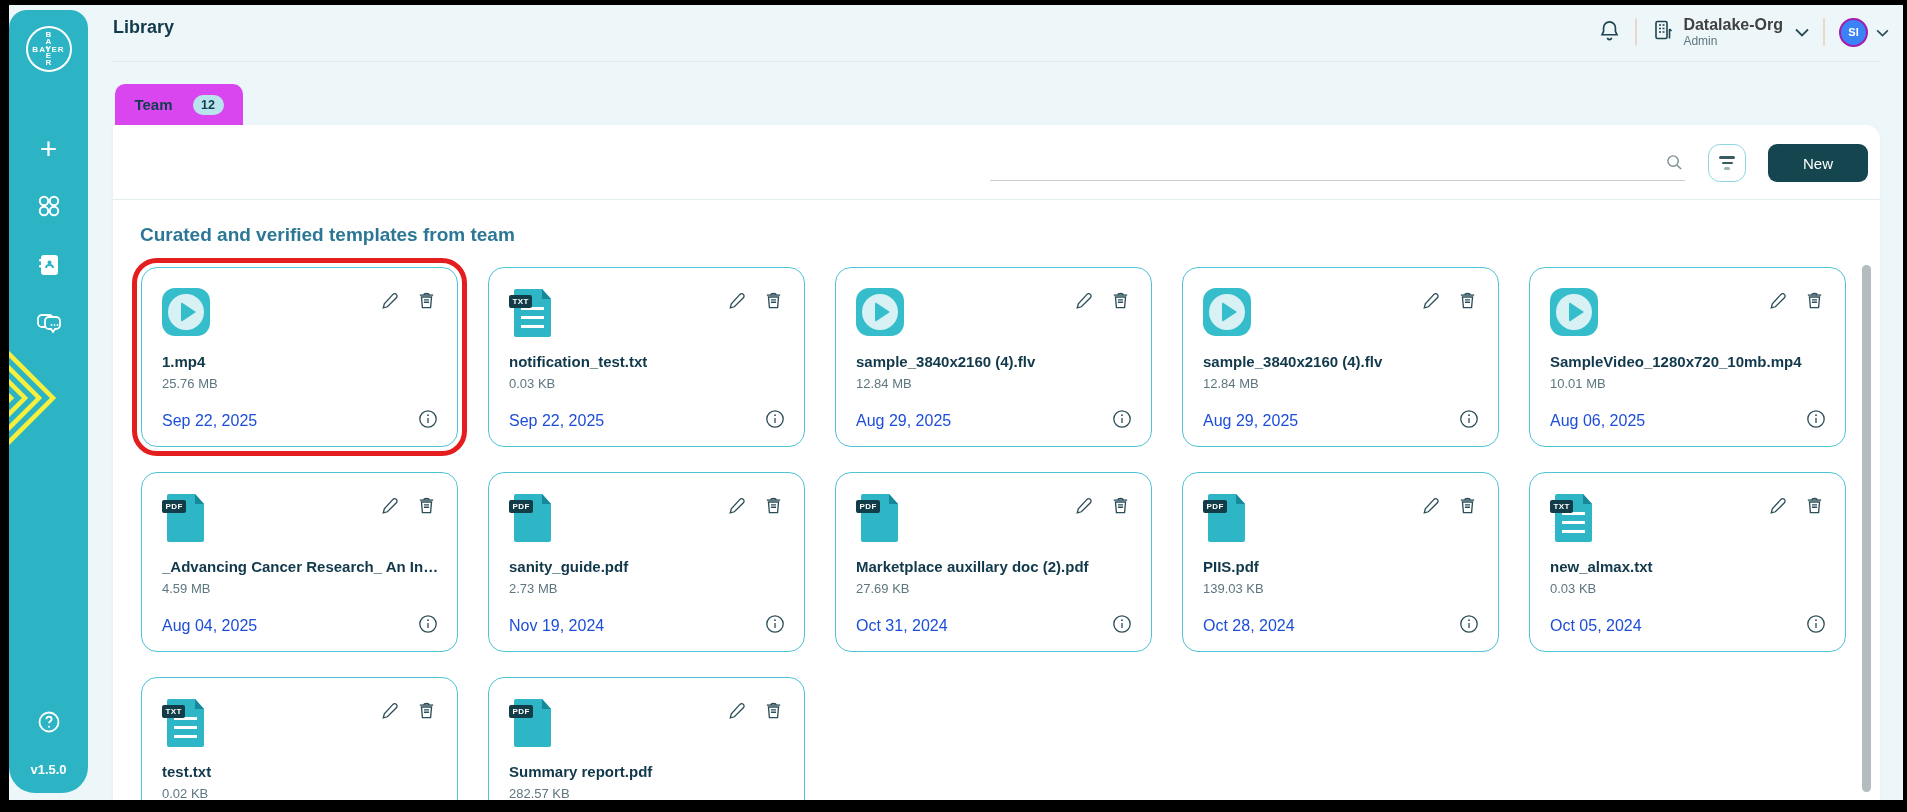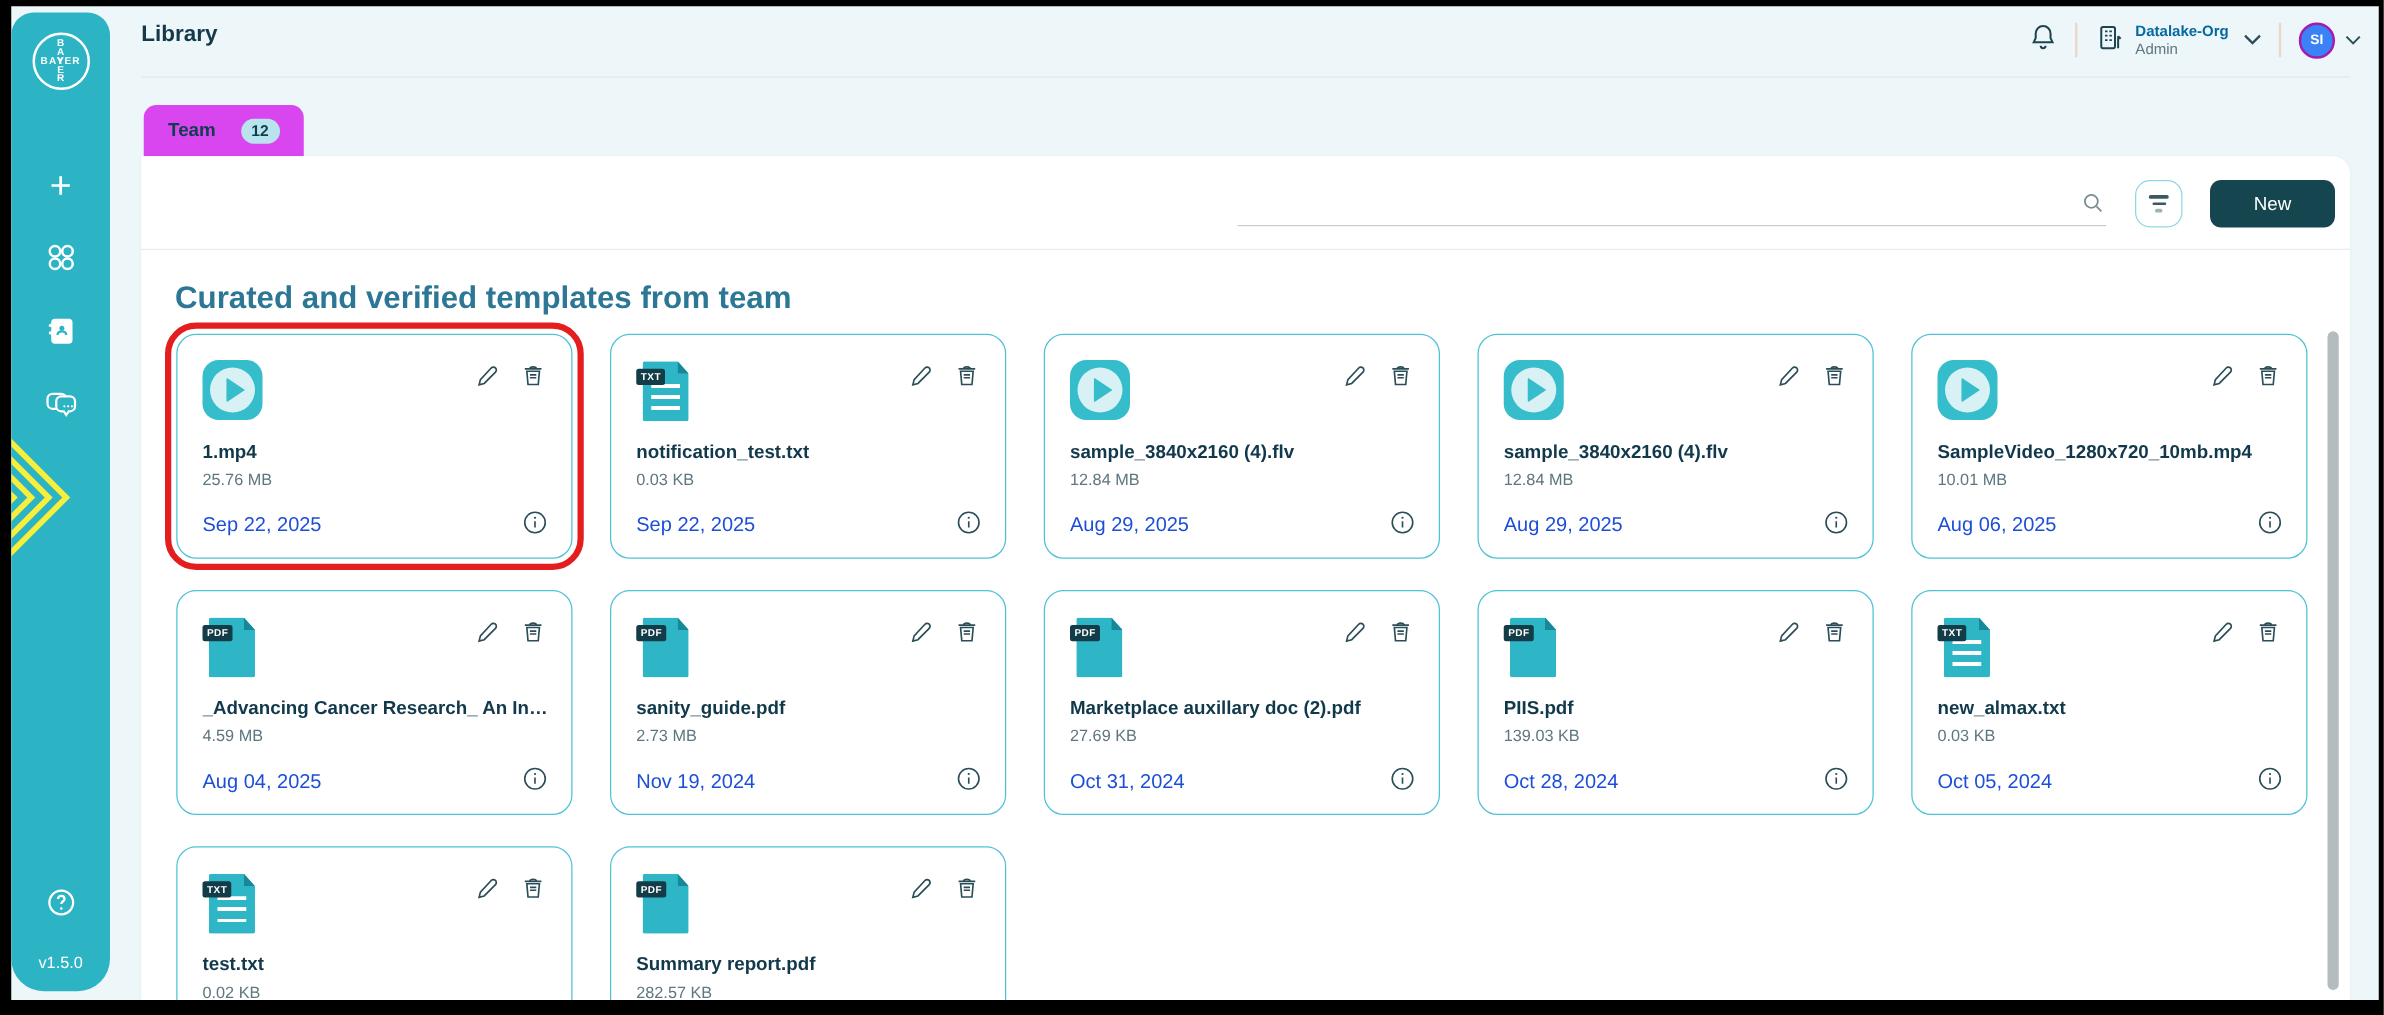--- a/index.html
+++ b/index.html
@@ -21,29 +21,29 @@
                      text-align:center; color:#fff; font-size:8px; font-weight:bold; letter-spacing:1px; }
   .bayer-circle .v { position:absolute; top:3px; bottom:0; left:50%; transform:translateX(-50%);
                      color:#fff; font-size:8px; font-weight:bold; line-height:7px; text-align:center; width:8px; }
   .side-ic { color:#fff; cursor:pointer; }
   .plus-ic { top:122px; font-size:30px; font-weight:300; line-height:34px; }
   .apps-ic { top:183px; }
   .book-ic { top:243px; }
   .chat-ic { top:303px; }
   .deco { position:absolute; left:-14px; top:333px; }
   .help-ic { top:700px; }
-  .version { top:752px; color:#fff; font-size:13px; font-weight:normal; }
+  .version { top:752px; color:#fff; font-size:13px; font-weight:bold; }
 
   
   .page-title { position:absolute; left:104px; top:12px; font-size:18px; font-weight:bold; color:#13394a; }
   .header-divider { position:absolute; left:104px; top:56px; width:1767px; height:1px; background:#dfe9ed; }
   .header-right { position:absolute; right:14px; top:8px; height:38px; display:flex; align-items:center; gap:14px; }
   .v-div { width:2px; height:28px; background:#ead9cb; border-radius:1px; }
   .org-block { display:flex; align-items:center; gap:8px; cursor:pointer; }
-  .org-text .org-name { font-size:12px; font-weight:bold; color:#0369a1; }
+  .org-text .org-name { font-size:16px; font-weight:bold; color:#404040; }
   .org-text .org-role { font-size:12px; color:#5d7781; }
   .chev { color:#2b4d58; margin-left:4px; }
   .avatar-block { display:flex; align-items:center; gap:4px; cursor:pointer; }
   .avatar { width:29px; height:29px; border-radius:50%; background:#3b82f6; color:#fff;
             font-size:11px; font-weight:bold; display:flex; align-items:center; justify-content:center;
             border:2px solid #a21caf; }
 
   
   .tab-bar { position:absolute; left:106px; top:79px; display:flex; }
   .tab { height:41px; display:flex; align-items:center; justify-content:center; gap:10px;
@@ -68,21 +68,21 @@
   .search-ic { position:absolute; right:2px; top:5px; color:#7c8c93; }
   .filter-btn { position:absolute; left:1595px; top:19px; width:38px; height:38px; background:#fff;
                 border:1.5px solid #8ed7e2; border-radius:12px; cursor:pointer;
                 display:flex; flex-direction:column; align-items:center; justify-content:center; gap:3px; }
   .filter-btn i { display:block; height:2.5px; border-radius:2px; background:#3a5a63; }
   .filter-btn .l1 { width:16px; } .filter-btn .l2 { width:11px; } .filter-btn .l3 { width:6px; background:#9fb3b8; }
   .new-btn { position:absolute; left:1655px; top:19px; width:100px; height:38px; background:#15464f;
              color:#fff; font-size:15px; font-weight:normal; border:none; border-radius:9px; cursor:pointer;
              font-family:"Liberation Sans", sans-serif; }
 
-  .section-heading { position:absolute; left:27px; top:99px; font-size:25px; font-weight:bold; color:#2c7795; }
+  .section-heading { position:absolute; left:27px; top:99px; font-size:19px; font-weight:bold; color:#2c7795; }
 
   .cards-grid { position:absolute; left:28px; top:142px; display:grid;
                 grid-template-columns:repeat(5, 317px); grid-auto-rows:180px; gap:25px 30px; }
 
   
   .card { position:relative; width:317px; height:180px; background:#fff;
           border:1.5px solid #4fc3d4; border-radius:16px; cursor:pointer;padding-left:40px; }
   .card.highlighted { outline:5px solid #e41e1e; outline-offset:4px; }
   .card-actions { position:absolute; top:23px; right:21px; display:flex; gap:17px; color:#2b4d58; }
   .card-actions svg { cursor:pointer; }

